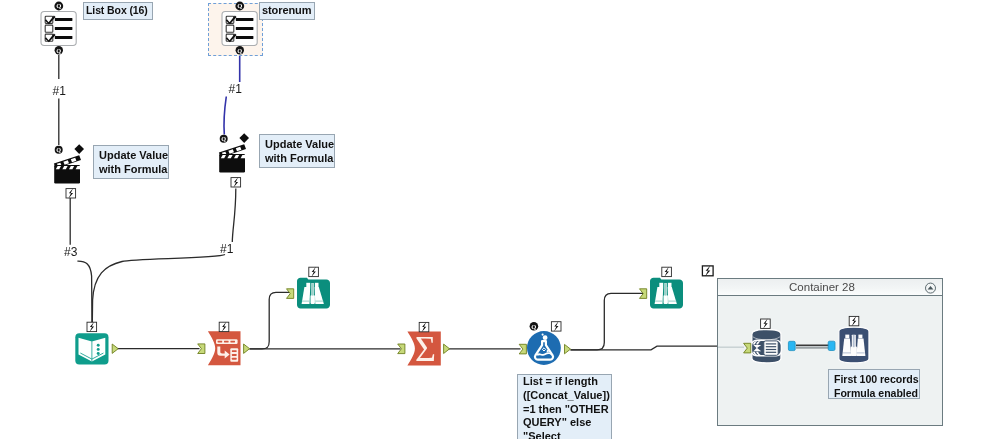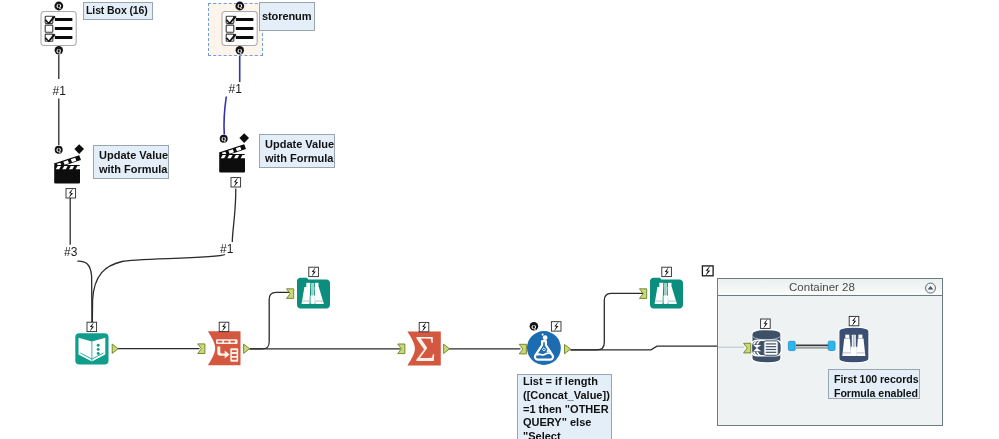--- a/index.html
+++ b/index.html
@@ -91,21 +91,21 @@
     </g>
     <g>
       <circle cx="22.8" cy="6.0" r="4.4" fill="#141414"></circle>
       <text x="22.8" y="8.4" text-anchor="middle" font-size="6.6" font-weight="bold" fill="#fff" font-family="Liberation Serif, serif">Q</text>
     </g>
     <g>
       <circle cx="22.8" cy="50.2" r="4.2" fill="#141414"></circle>
       <text x="22.8" y="52.5" text-anchor="middle" font-size="6.3" font-weight="bold" fill="#fff" font-family="Liberation Serif, serif">Q</text>
     </g>
   </svg>
-  <div class="lbl" style="left:259px;top:2px;width:56px;height:29px;display:flex;align-items:center;font-size:11px;padding-left:2px;letter-spacing:-0.1px;text-align:center;">storenum</div>
+  <div class="lbl" style="left:259px;top:2px;width:56px;height:18px;display:flex;align-items:center;font-size:11px;padding-left:2px;letter-spacing:-0.1px;text-align:center;">storenum</div>
 
   <svg class="abs" style="left:52px;top:142px;width:40px;height:58px" viewBox="0 0 40 58">
     <g fill="#0d0d0d">
       <path d="M27.2,2.3 L32.0,7.1 L27.2,11.9 L22.4,7.1 Z"></path>
       <path d="M1.9,21.6 L27.2,13.2 L29.0,18.0 L3.7,26.4 Z"></path>
       <path d="M5.0,21.8 L8.4,20.7 L9.6,23.8 L6.2,24.9 Z" fill="#fff"></path>
       <path d="M11.4,19.7 L15.8,18.2 L17.0,21.3 L12.6,22.8 Z" fill="#fff"></path>
       <path d="M18.8,17.2 L23.2,15.7 L24.4,18.8 L20.0,20.3 Z" fill="#fff"></path>
       <rect x="2.2" y="23.0" width="25.8" height="18.5" rx="1.2"></rect>
       <path d="M5.6,24.1 L9.0,24.1 L7.2,27.2 L3.8,27.2 Z" fill="#fff"></path>

